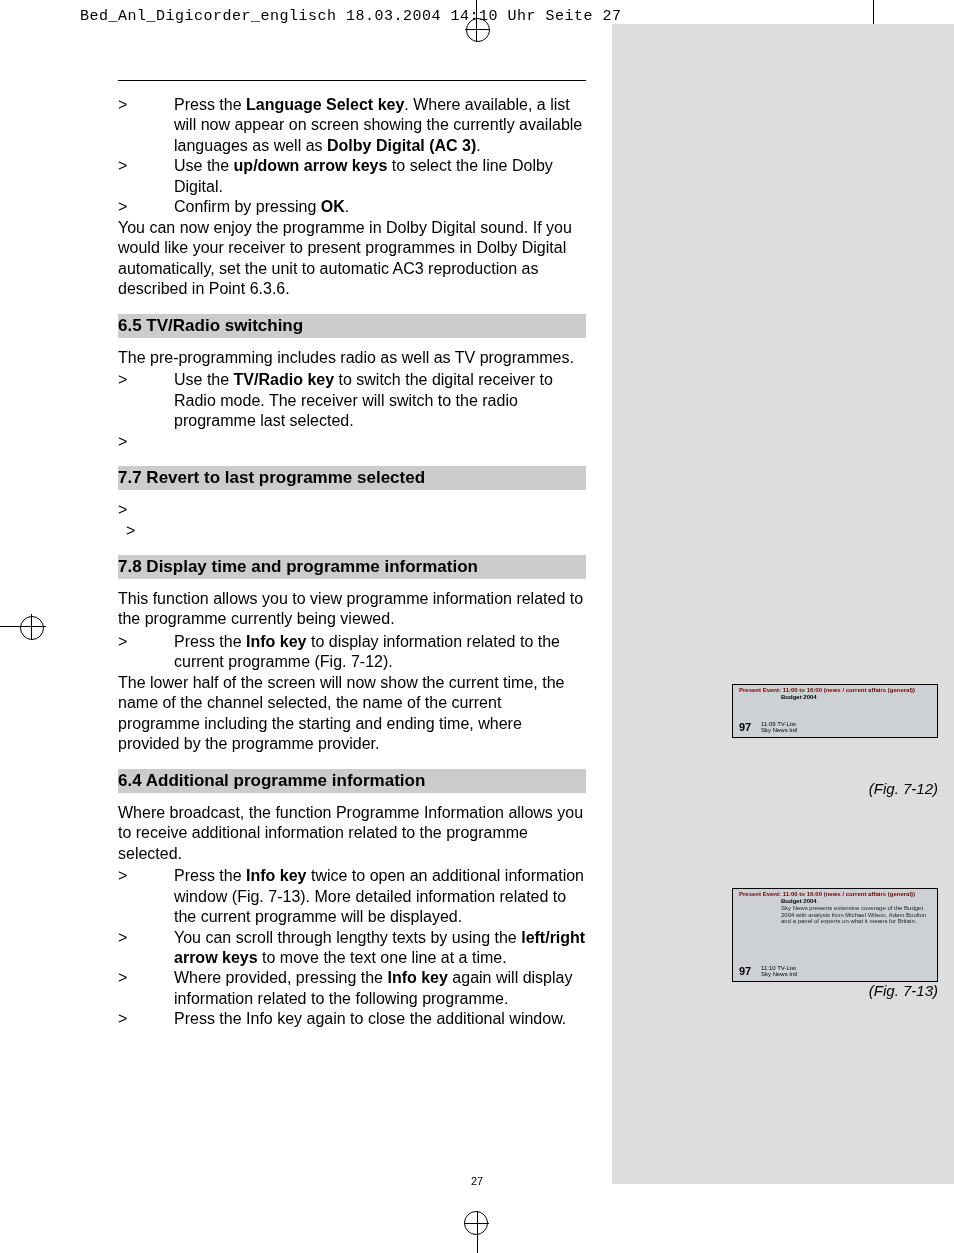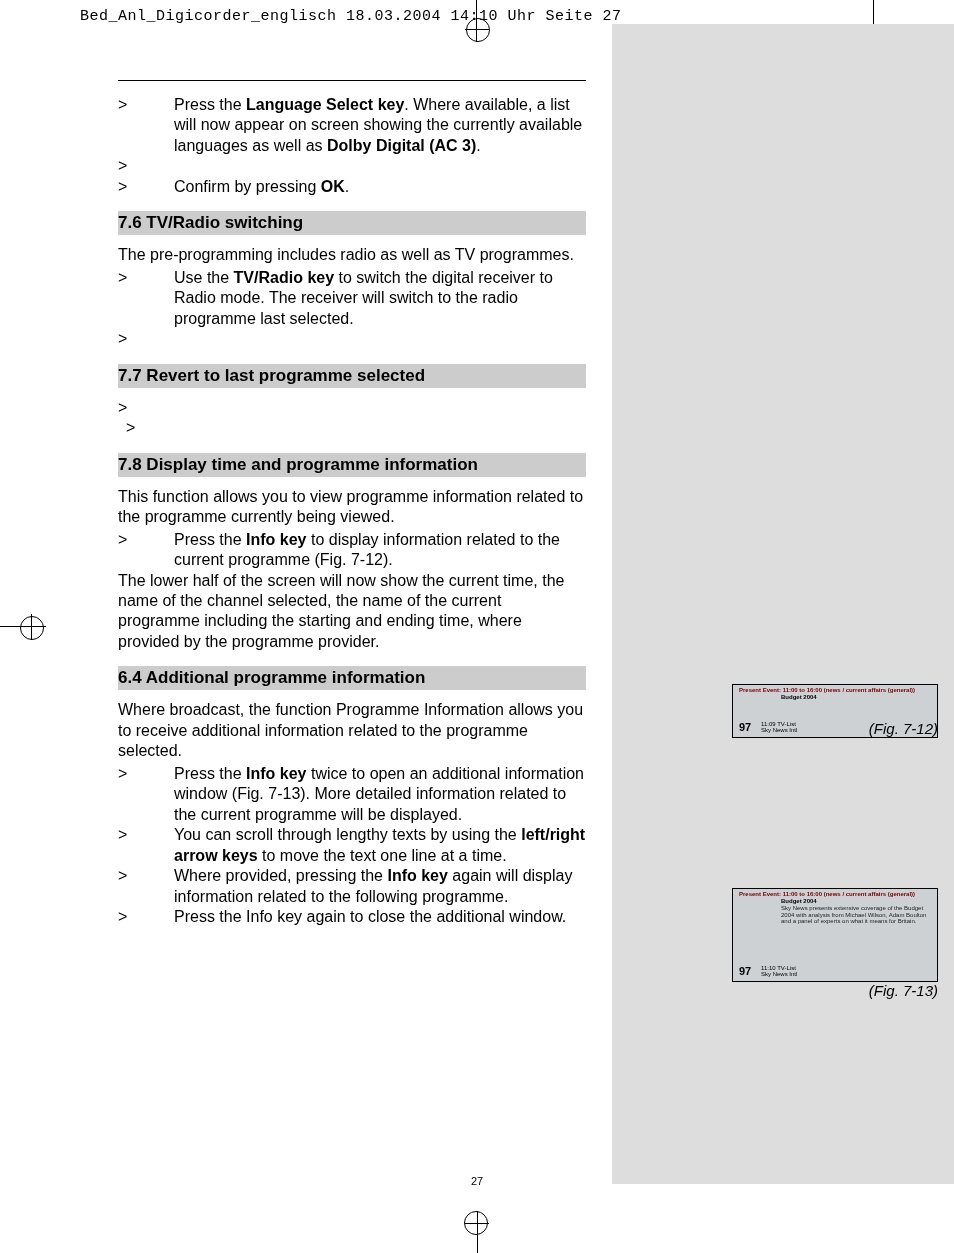--- a/index.html
+++ b/index.html
@@ -227,21 +227,21 @@
     line-height: 1.1;
   }
   .fig-12 { top: 660px; right: 16px; }
   .fig-13 { top: 864px; right: 16px; height: 92px; }
   .fig-caption {
     position: absolute;
     right: 16px;
     font-style: italic;
     font-size: 15px;
   }
-  .fig-cap-12 { top: 696px; }
+  .fig-cap-12 { top: 756px; }
   .fig-cap-13 { top: 958px; }
   .fig .line1 {
     position: absolute;
     top: 2px; left: 6px;
     font-size: 6px;
     color: #700;
     font-weight: bold;
   }
   .fig .line2 {
     position: absolute;
@@ -319,27 +319,29 @@
 
   <div class="content">
     <div class="rule"></div>
 
     <div class="bullet-row">
       <div class="bullet-marker">&gt;</div>
       <div class="bullet-text"><span>Press the </span><b>Language Select key</b><span>. Where available, a list will now appear on screen showing the currently available languages as well as </span><b>Dolby Digital (AC 3)</b><span>.</span></div>
     </div>
     <div class="bullet-row">
       <div class="bullet-marker">&gt;</div>
+      <div class="bullet-text"><span>Use the </span><b>up/down arrow keys</b><span> to select the line Dolby Digital.</span></div>
     </div>
     <div class="bullet-row">
       <div class="bullet-marker">&gt;</div>
       <div class="bullet-text"><span>Confirm by pressing </span><b>OK</b><span>.</span></div>
     </div>
-
-    <div class="section-heading">7.6 TV/Radio switching</div>
+    <p class="para">You can now enjoy the programme in Dolby Digital sound. If you would like your receiver to present programmes in Dolby Digital automatically, set the unit to automatic AC3 reproduction as described in Point 6.3.6.</p>
+
+    <div class="section-heading">6.5 TV/Radio switching</div>
     <p class="para">The pre-programming includes radio as well as TV programmes.</p>
     <div class="bullet-row">
       <div class="bullet-marker">&gt;</div>
       <div class="bullet-text"><span>Use the </span><b>TV/Radio key</b><span> to switch the digital receiver to Radio mode. The receiver will switch to the radio programme last selected.</span></div>
     </div>
     <div class="bullet-row">
       <div class="bullet-marker">&gt;</div>
     </div>
 
     <div class="section-heading">7.7 Revert to last programme selected</div>

